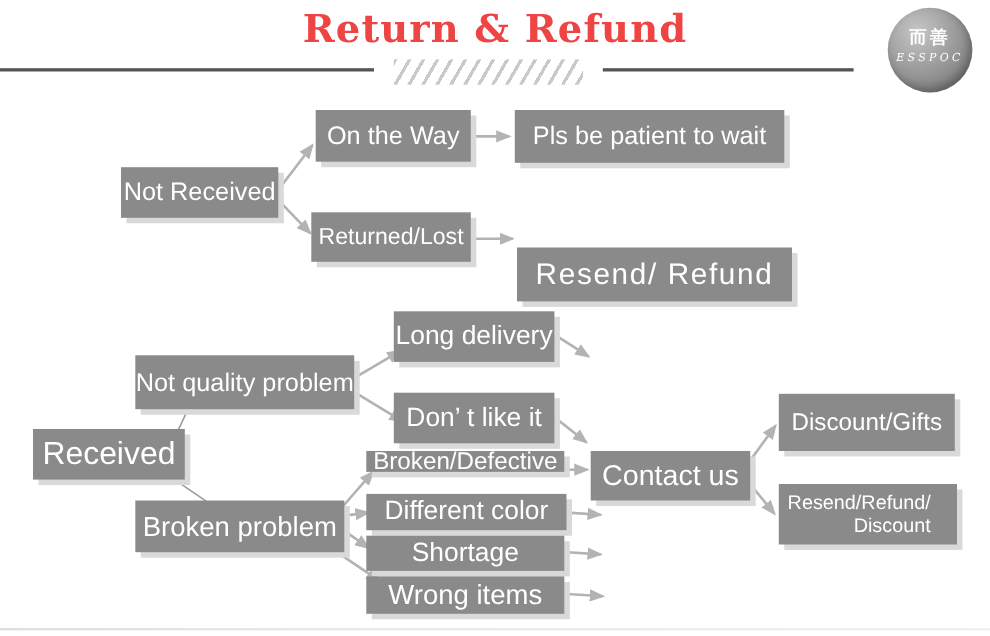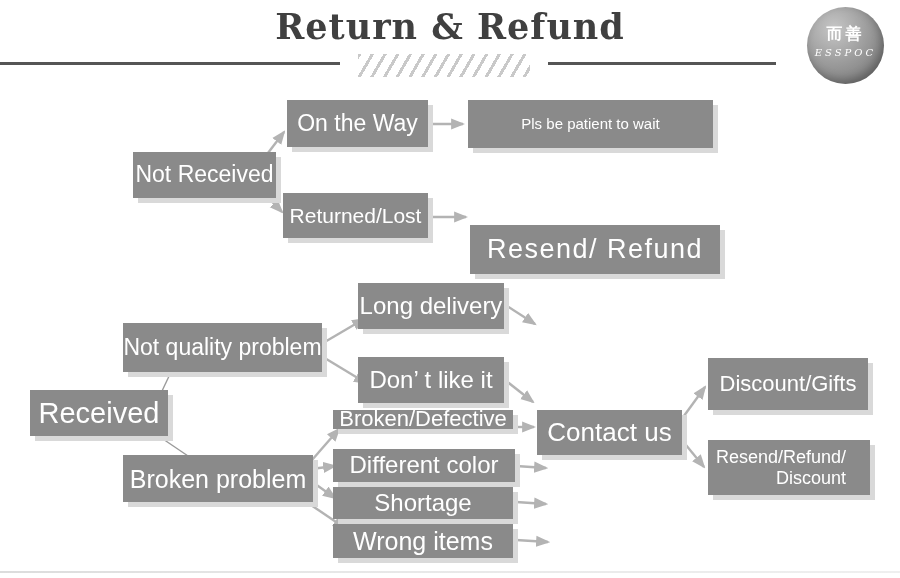--- a/index.html
+++ b/index.html
@@ -10,21 +10,21 @@
     position: relative;
     overflow: hidden;
   }
   .stage { position: absolute; inset: 0; }
 
   
   .title {
     position: absolute; left: 0; top: 6px; width: 900px;
     margin: 0; text-align: center;
     font-family: "DejaVu Serif", serif;
-    font-weight: bold; font-size: 35px; color: #404040;
+    font-weight: bold; font-size: 35px; color: #ef4444;
     letter-spacing: 1px;
   }
   .rule { position: absolute; height: 3px; background: #555555; }
   .rule-left  { left: 0;   top: 62px; width: 340px; }
   .rule-right { left: 548px; top: 62px; width: 228px; }
   .hatch {
     position: absolute; left: 358px; top: 54px; width: 172px; height: 23px;
     background: repeating-linear-gradient(120deg, #c9c9c9 0 3px, transparent 3px 11px);
   }
   .logo {
@@ -100,23 +100,23 @@
       <line x1="516" y1="466" x2="546" y2="468" class="arrow" marker-end="url(#ah)"></line>
       <line x1="516" y1="502" x2="546" y2="504" class="arrow" marker-end="url(#ah)"></line>
       <line x1="516" y1="540" x2="548" y2="542" class="arrow" marker-end="url(#ah)"></line>
       <line x1="681" y1="420" x2="705" y2="387" class="arrow" marker-end="url(#ah)"></line>
       <line x1="681" y1="439" x2="704" y2="467" class="arrow" marker-end="url(#ah)"></line>
       <line x1="162" y1="391" x2="171" y2="372" class="plain"></line>
       <line x1="160" y1="437" x2="191" y2="458" class="plain"></line>
     </svg>
 
   <div class="nodes">
-      <div class="node" style="left: 110px; top: 152px; width: 143px; height: 46px; font-size: 23px; margin-left: 23px;">Not Received</div>
+      <div class="node" style="left: 110px; top: 152px; width: 143px; height: 46px; font-size: 23px;">Not Received</div>
       <div class="node" style="left: 287px; top: 100px; width: 141px; height: 47px; font-size: 23px;">On the Way</div>
-      <div class="node" style="left: 468px; top: 100px; width: 245px; height: 48px; font-size: 15px;">Pls be patient to wait</div>
+      <div class="node" style="left: 468px; top: 100px; width: 245px; height: 48px; font-size: 23px;">Pls be patient to wait</div>
       <div class="node" style="left: 283px; top: 193px; width: 145px; height: 45px; font-size: 21px;">Returned/Lost</div>
       <div class="node spaced" style="left: 470px; top: 193px; width: 250px; height: 49px; font-size: 27px;">Resend/ Refund</div>
       <div class="node" style="left: 30px; top: 390px; width: 138px; height: 46px; font-size: 29px;">Received</div>
       <div class="node" style="left: 123px; top: 323px; width: 199px; height: 49px; font-size: 23px; text-align: right;">Not quality problem</div>
       <div class="node" style="left: 123px; top: 455px; width: 190px; height: 47px; font-size: 25px;">Broken problem</div>
       <div class="node" style="left: 358px; top: 283px; width: 146px; height: 46px; font-size: 24px;">Long delivery</div>
       <div class="node" style="left: 358px; top: 357px; width: 146px; height: 46px; font-size: 24px;">Don’ t like it</div>
       <div class="node" style="left: 333px; top: 410px; width: 180px; height: 19px; font-size: 22px;">Broken/Defective</div>
       <div class="node" style="left: 333px; top: 449px; width: 182px; height: 33px; font-size: 24px;">Different color</div>
       <div class="node" style="left: 333px; top: 487px; width: 180px; height: 32px; font-size: 24px;">Shortage</div>

